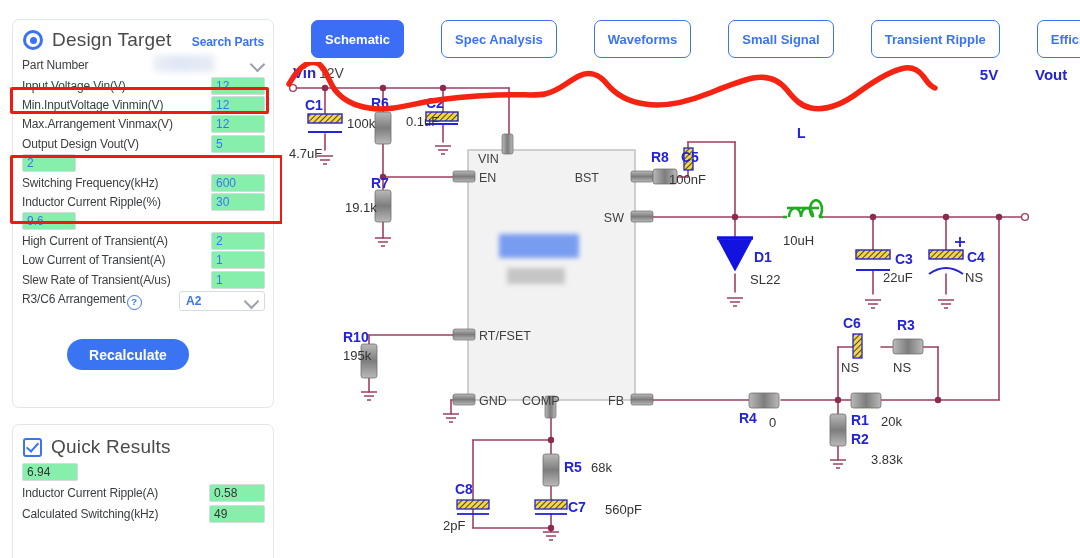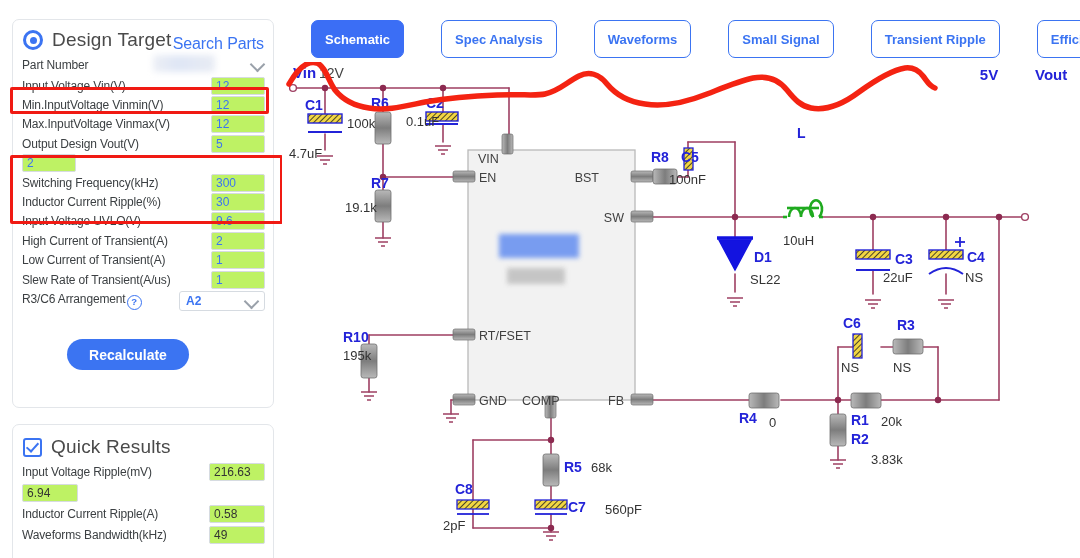--- a/index.html
+++ b/index.html
@@ -51,40 +51,40 @@
     width: 19px; height: 19px; border: 2px solid #3b74f2;
     border-radius: 3px; box-sizing: border-box; position: relative; flex:0 0 auto;
   }
   .checkbox-ico::after{
     content:""; position:absolute; left:4px; top:0px;
     width:5px; height:10px; border:solid #3b74f2; border-width:0 2.5px 2.5px 0;
     transform: rotate(42deg);
   }
   .search-parts {
     position: absolute; right: 9px; top: 15px;
-    font-size: 16px; font-weight: normal; color: #3b74f2; cursor: pointer;
+    font-size: 12px; font-weight: bold; color: #3b74f2; cursor: pointer;
     letter-spacing: -.1px;
   }
 
   .row {
     display: flex; align-items: center;
     height: 19.4px;
     padding: 0 8px 0 9px;
     box-sizing: border-box;
     position: relative;
   }
   .row .lbl {
     flex: 1 1 auto; font-size: 12px; color: #3c4043;
     white-space: nowrap; letter-spacing: -.15px;
   }
   .fld {
     width: 54px; height: 18px; box-sizing: border-box;
     border: 1px solid #d6dbe1; border-radius: 2px;
     font-size: 12px; color: #3b74f2; padding-left: 4px;
-    line-height: 16px; background: #bef264; flex: 0 0 auto;
+    line-height: 16px; background: #86efac; flex: 0 0 auto;
   }
   .fld.res { color: #333; width: 56px; }
   .sel {
     width: 86px; height: 20px; box-sizing: border-box;
     border: 1px solid #d6dbe1; border-radius: 3px;
     font-size: 12px; color: #3b74f2; padding-left: 6px;
     line-height: 18px; position: relative; flex: 0 0 auto; font-weight: bold;
   }
   .sel .chev { position:absolute; right:7px; top:4px; }
   .chev {
@@ -157,40 +157,39 @@
 
       <div class="row">
         <span class="lbl">Input Voltage Vin(V)</span>
         <div class="fld">12</div>
       </div>
       <div class="row">
         <span class="lbl">Min.InputVoltage Vinmin(V)</span>
         <div class="fld">12</div>
       </div>
       <div class="row">
-        <span class="lbl">Max.InputVoltage Vinmax(V)</span>
+        <span class="lbl">Max.Arrangement Vinmax(V)</span>
         <div class="fld">12</div>
       </div>
       <div class="row">
         <span class="lbl">Output Design Vout(V)</span>
         <div class="fld">5</div>
       </div>
       <div class="row">
         <div class="fld">2</div>
       </div>
       <div class="row">
         <span class="lbl">Switching Frequency(kHz)</span>
-        <div class="fld">300</div>
+        <div class="fld">600</div>
       </div>
       <div class="row">
         <span class="lbl">Inductor Current Ripple(%)</span>
         <div class="fld">30</div>
       </div>
       <div class="row">
-        <span class="lbl">Input Voltage UVLO(V)</span>
         <div class="fld">9.6</div>
       </div>
       <div class="row">
         <span class="lbl">High Current of Transient(A)</span>
         <div class="fld">2</div>
       </div>
       <div class="row">
         <span class="lbl">Low Current of Transient(A)</span>
         <div class="fld">1</div>
       </div>
@@ -209,32 +208,28 @@
 
       <button id="recalc">Recalculate</button>
     </div>
 
     <div class="card" id="card-quick">
       <div class="card-head" style="padding-top:11px">
         <span class="checkbox-ico"></span>
         <span class="card-title">Quick Results</span>
       </div>
       <div class="row" style="height:21px">
-        <span class="lbl">Input Voltage Ripple(mV)</span>
-        <div class="fld res">216.63</div>
-      </div>
-      <div class="row" style="height:21px">
         <div class="fld res">6.94</div>
       </div>
       <div class="row" style="height:21px">
         <span class="lbl">Inductor Current Ripple(A)</span>
         <div class="fld res">0.58</div>
       </div>
       <div class="row" style="height:21px">
-        <span class="lbl">Waveforms Bandwidth(kHz)</span>
+        <span class="lbl">Calculated Switching(kHz)</span>
         <div class="fld res">49</div>
       </div>
     </div>
 
     <div class="redbox" id="redbox-vin"></div>
     <div class="redbox" id="redbox-grp"></div>
   </div>
 
   <div id="tabs">
     <div class="tab active">Schematic</div>

